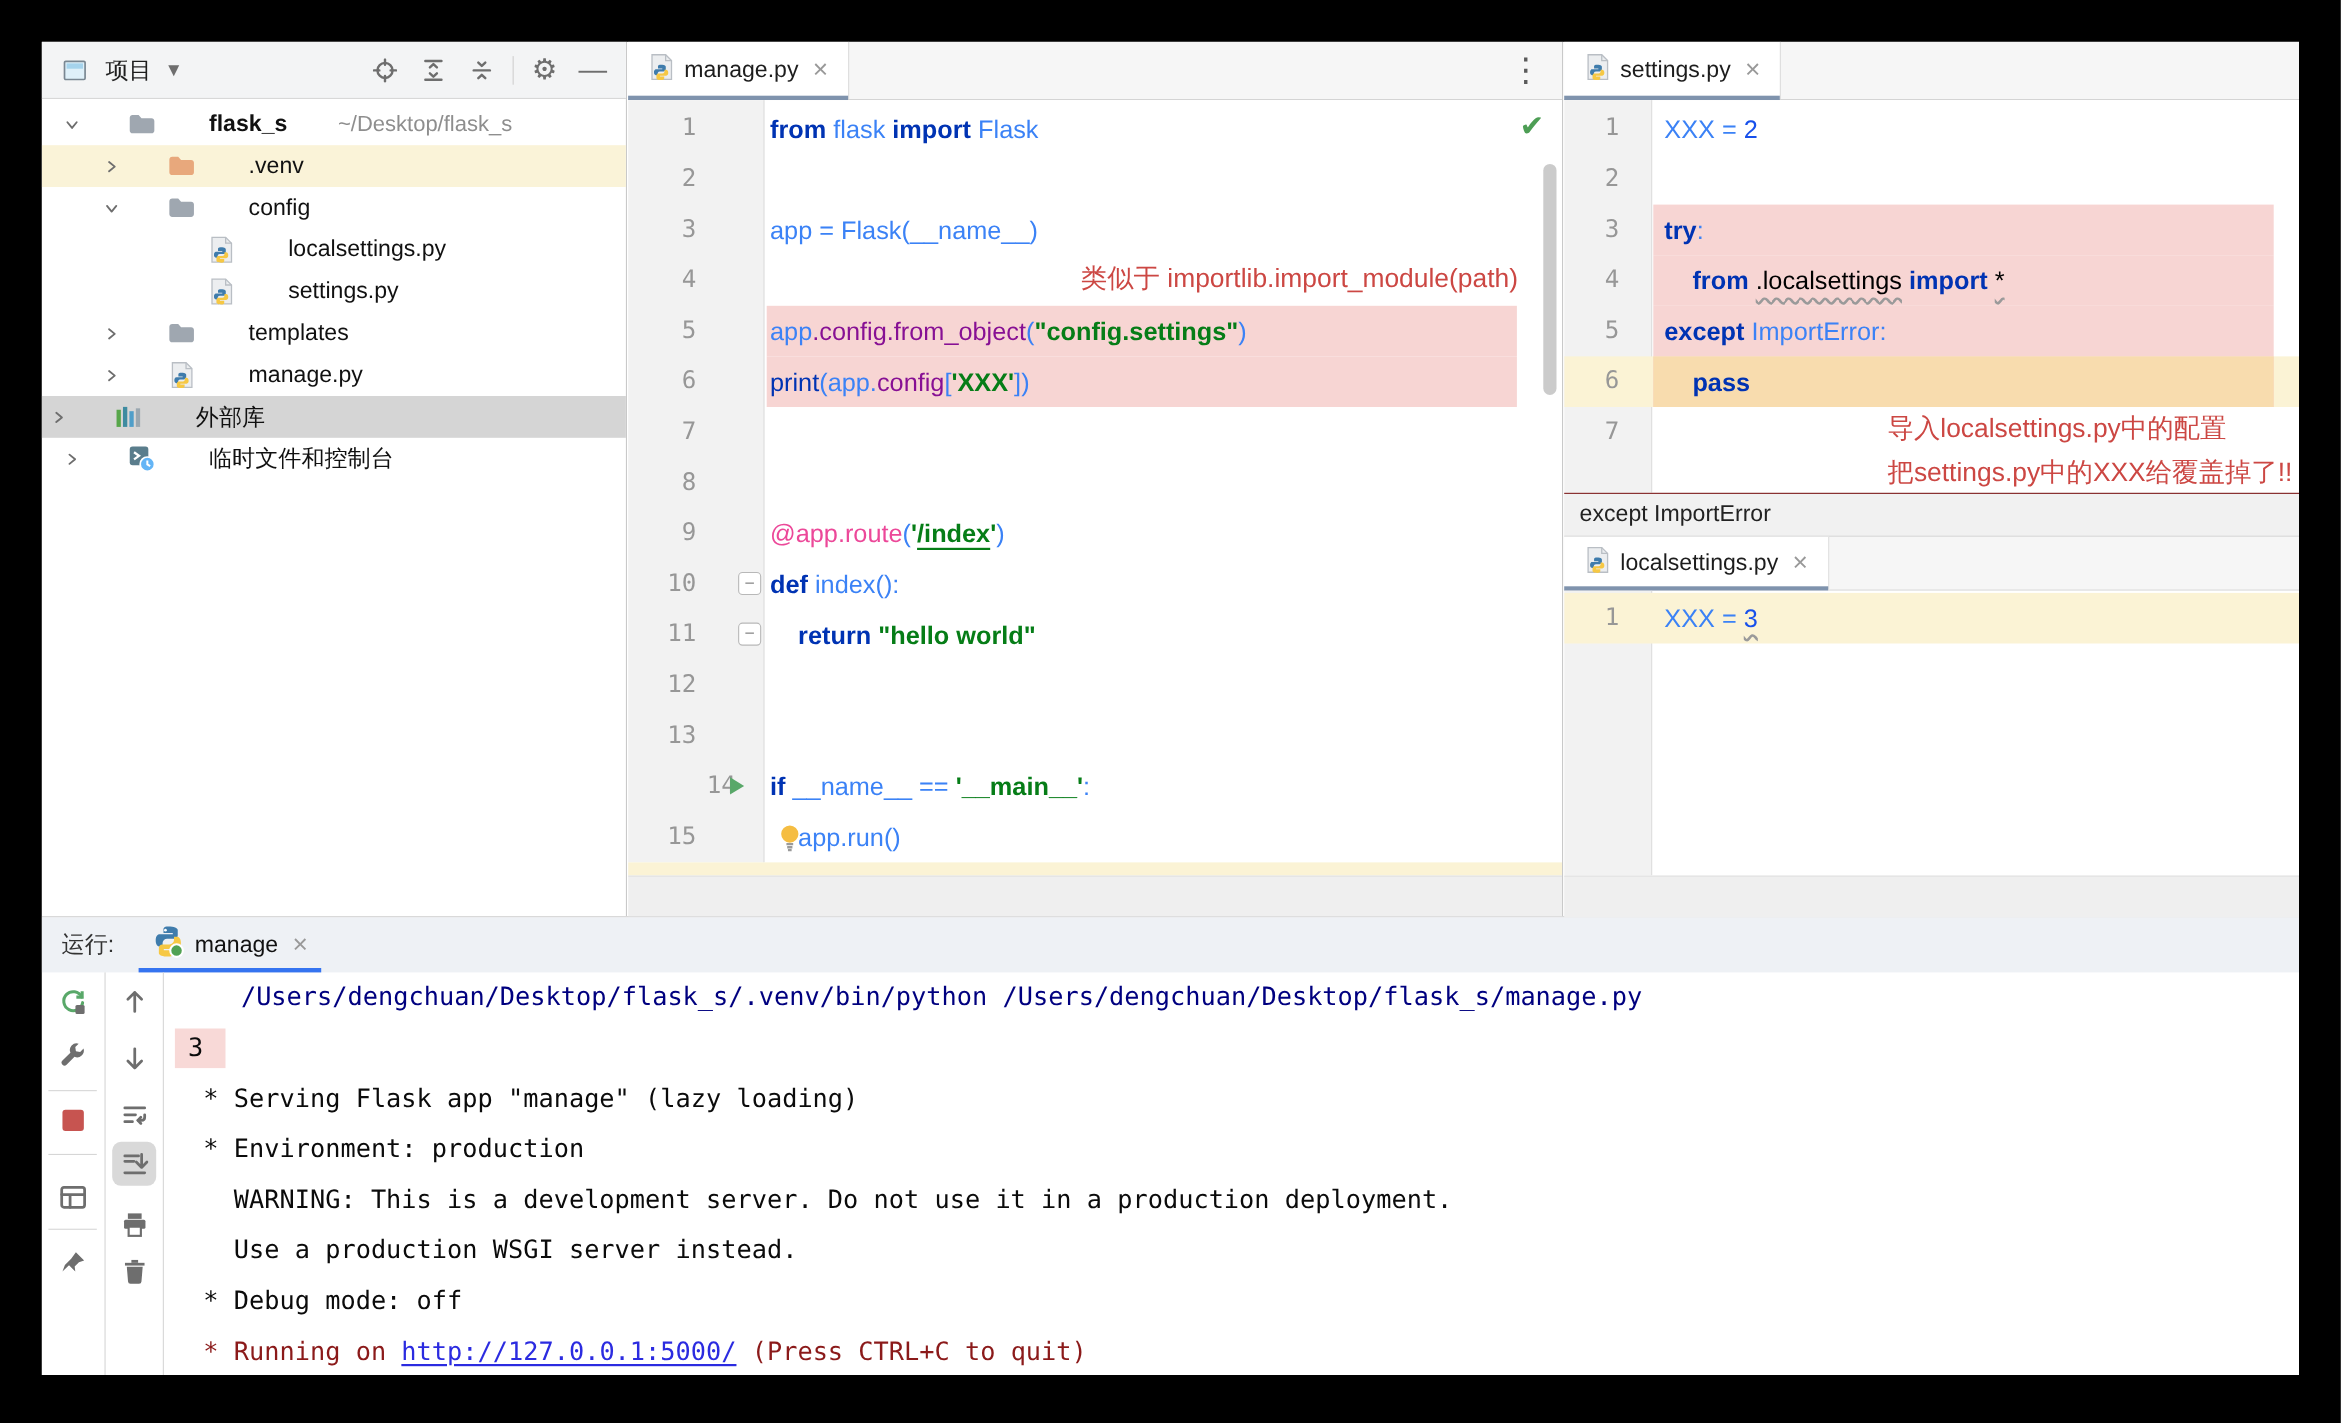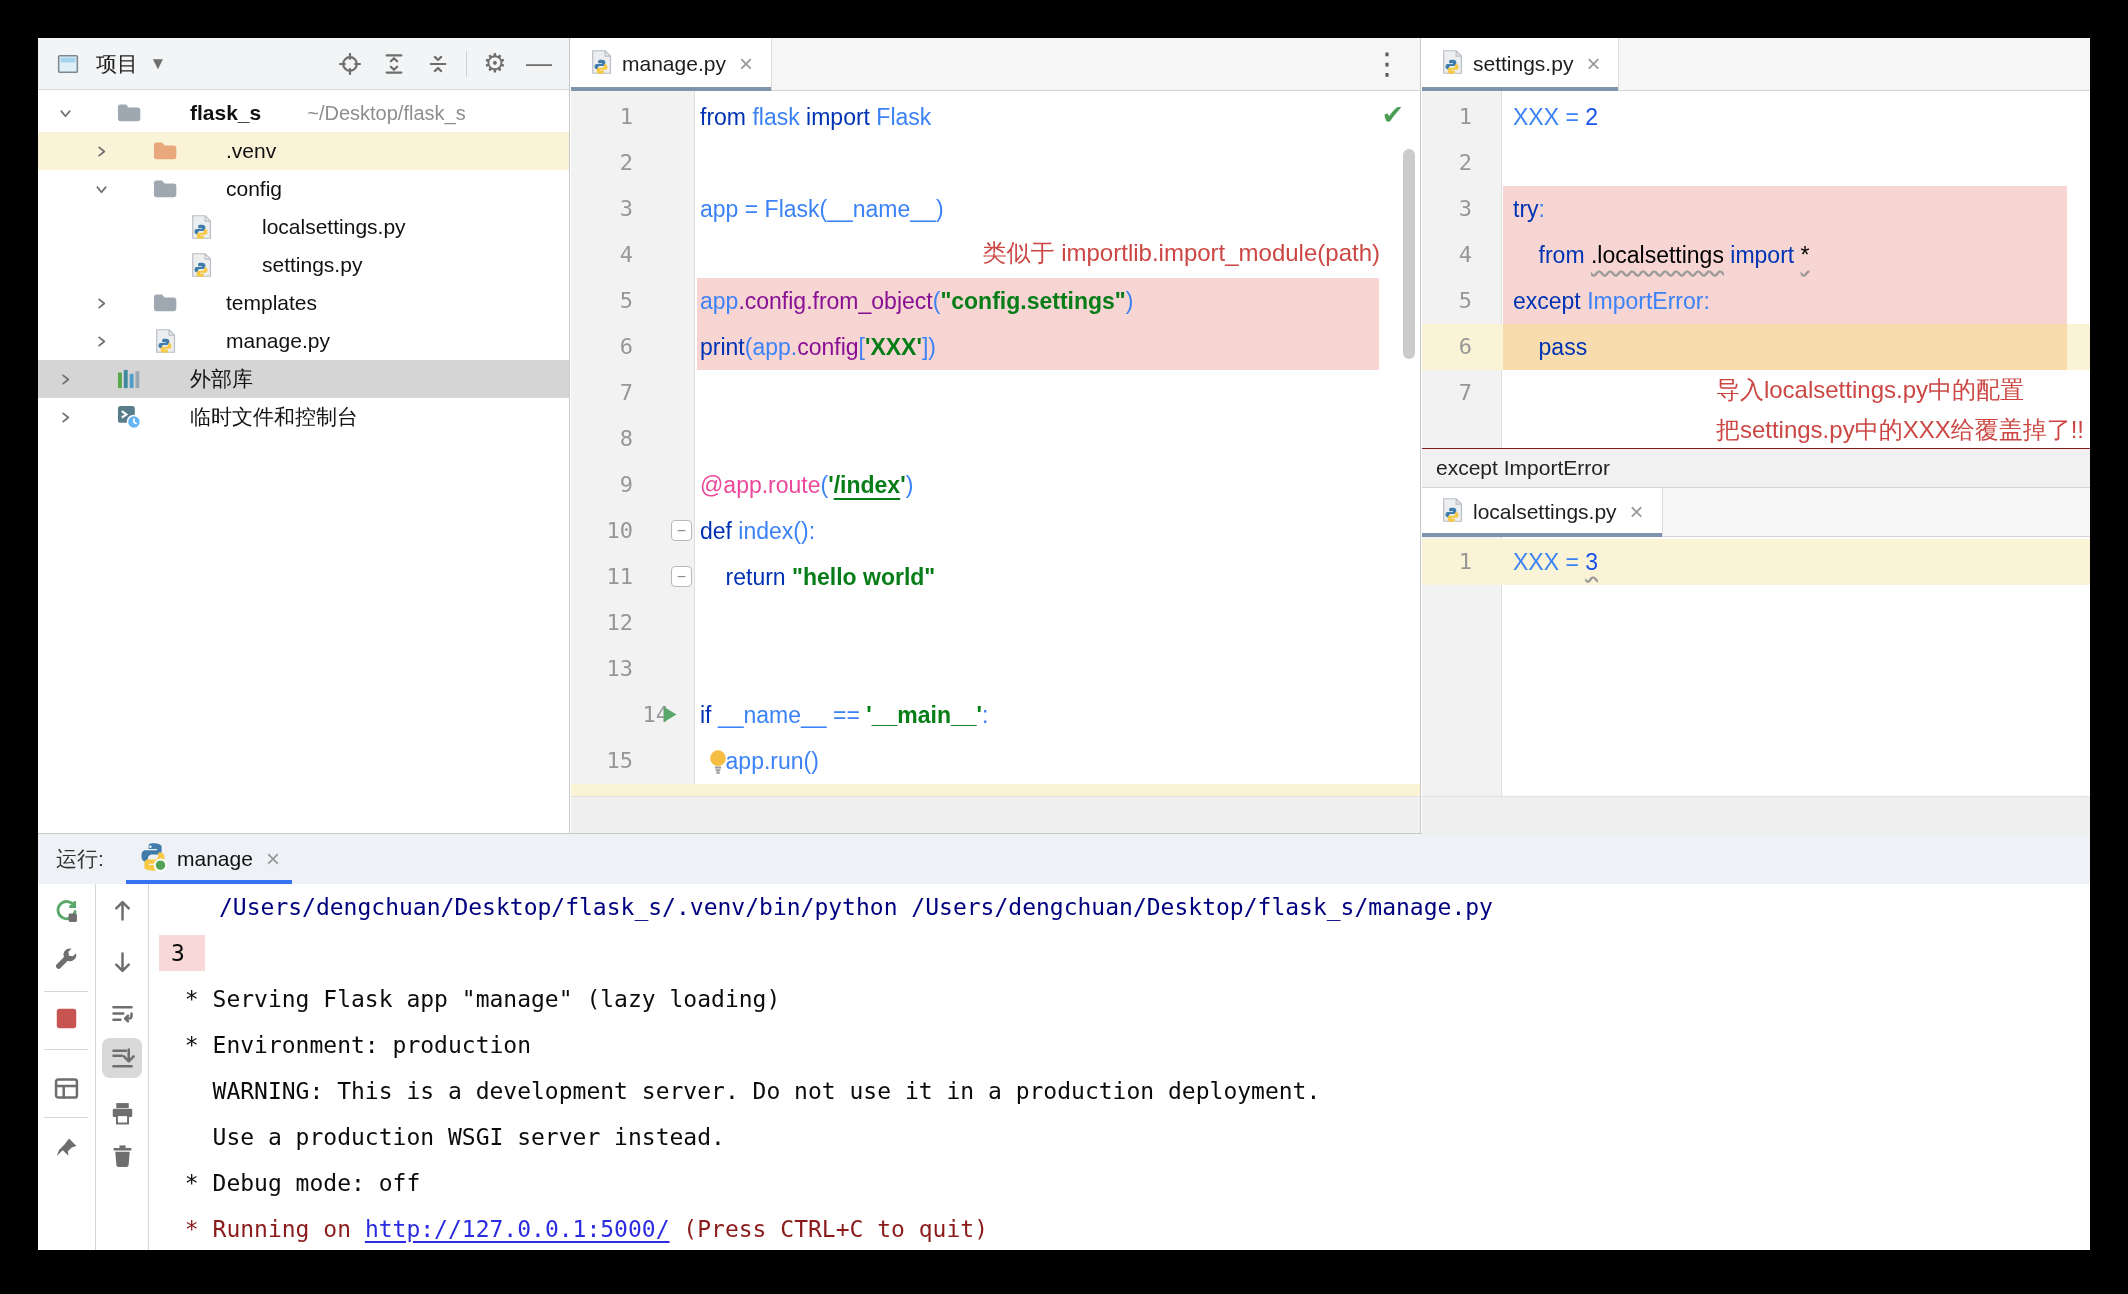--- a/index.html
+++ b/index.html
@@ -38,21 +38,21 @@
   .close-x{color:#999;font-size:24px;margin-left:4px;line-height:1;}
   .kebab{position:absolute;right:18px;top:8px;font-size:30px;color:#5a5a5a;letter-spacing:0;}
 
   .editor{position:absolute;left:0;right:0;background:#fff;overflow:hidden;}
   .gutter-bg{position:absolute;left:0;top:0;background:#f2f2f2;border-right:1px solid #dedede;box-sizing:border-box;}
   .code,.gut,.mark{font-family:"DejaVu Sans Mono",monospace;}
   .gut{position:absolute;top:0;height:46px;line-height:46px;text-align:right;color:#979797;font-size:22px;z-index:5;}
   .codeline{position:absolute;top:0;height:46px;line-height:46px;font-size:23px;color:#000;z-index:5;white-space:pre;}
   .hl-band{position:absolute;height:46px;z-index:2;}
   .cur-band{position:absolute;left:0;right:0;height:46px;background:#fbf3d5;z-index:1;}
-  .k{color:#0033b3;font-weight:normal;margin-top:40px;}
+  .k{color:#0033b3;font-weight:bold;margin-top:40px;}
   .b{color:#0033b3;}
   .s{color:#067d17;font-weight:bold;}
   .su{color:#067d17;font-weight:bold;text-decoration:underline;text-underline-offset:5px;}
   .n{color:#1750eb;}
   .nw{color:#1750eb;text-decoration:underline wavy #9a9a9a;text-underline-offset:6px;}
   .d{color:#ec4899;}
   .f{color:#871094;}
   .p{color:#3b82f6;}
   .wv{color:#000;text-decoration:underline wavy #9a9a9a;text-underline-offset:7px;}
   .fold-mark{position:absolute;width:21px;height:21px;background:#fff;border:1px solid #b8b8b8;border-radius:4px;color:#8a8a8a;
@@ -217,21 +217,21 @@
           <div class="ticon">
             <svg viewBox="0 0 20 22">
               <path d="M3 1.5h10.5L18 6v14.5H3z" fill="#eceef0" stroke="#b9bec4"></path>
               <path d="M13.5 1.5V6H18" fill="none" stroke="#b9bec4"></path>
               <path d="M9.6 9.2c-2.1 0-2 1.1-2 1.6v1.2h3.3v.6H6.3s-1.8 0-1.8 2.3 1.8 2.3 1.8 2.3h1.1v-1.3s0-1.6 1.7-1.6h2.9s1.6 0 1.6-1.6v-2s.1-1.5-4-1.5z" fill="#3f7cac"></path>
               <path d="M10.4 21c2.1 0 2-1.1 2-1.6v-1.2H9.1v-.6h4.6s1.8 0 1.8-2.3-1.8-2.3-1.8-2.3h-1.1v1.3s0 1.6-1.7 1.6H8s-1.6 0-1.6 1.6v2s-.1 1.5 4 1.5z" fill="#f6c844"></path>
             </svg>
           </div>
           <div class="tlabel">manage.py</div>
         </div>
-        <div class="tree-row hl-selected" style="padding-left: 12px;">
+        <div class="tree-row hl-selected" style="">
           <div class="chev">
             <svg viewBox="0 0 16 16">
               <path d="M5.5 3.5 11 8l-5.5 4.5" fill="none" stroke="#6e6e6e" stroke-width="1.8" stroke-linecap="round" stroke-linejoin="round"></path>
             </svg>
           </div>
           <div class="ticon">
             <svg viewBox="0 0 20 18">
               <rect x="1.5" y="4" width="3" height="12" fill="#57a64a"></rect>
               <rect x="6" y="2" width="3" height="14" fill="#3e8ba0"></rect>
               <rect x="10.5" y="5" width="3" height="11" fill="#4f9ec9"></rect>

